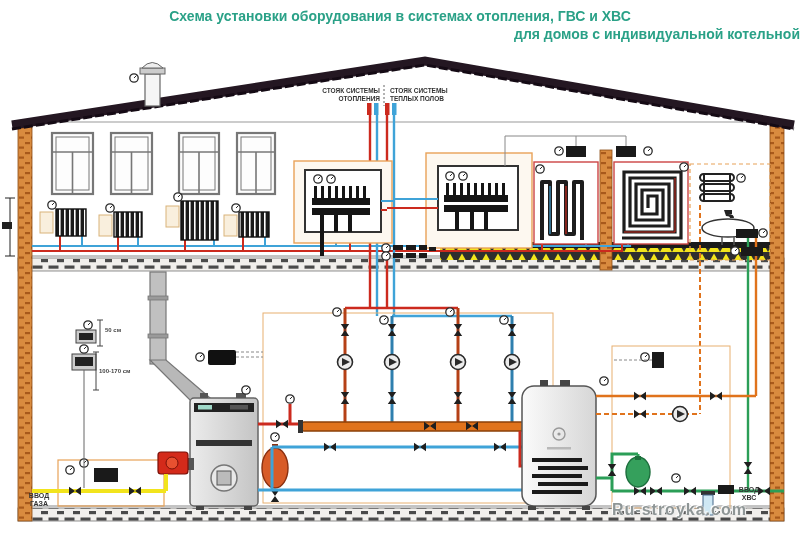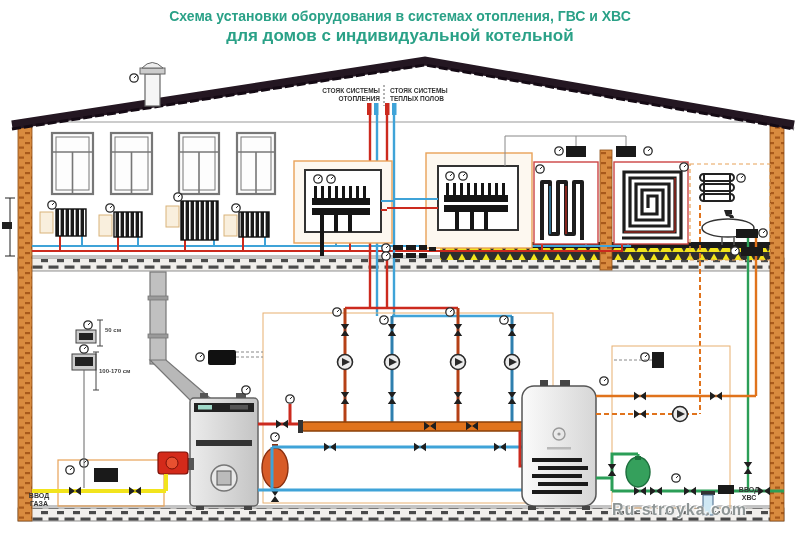--- a/index.html
+++ b/index.html
@@ -7,21 +7,21 @@
     --hot-water:#e0731c; --cold-water:#2b9e57; --gas:#f2e41c;
     --wall:#d98b3f; --roof:#241722;
   }
   html,body{margin:0;padding:0;background:#fff;}
   .stage{position:relative;width:800px;height:544px;background:#fff;overflow:hidden;
          font-family:"Liberation Sans","DejaVu Sans",sans-serif;}
   .stage svg{position:absolute;left:0;top:0;}
   .labels{position:absolute;left:0;top:0;width:800px;height:520px;pointer-events:none;}
   .title{position:absolute;left:0;width:100%;text-align:center;font-weight:bold;color:var(--title);}
   .t1{top:8px;font-size:14px;}
-  .t2{top:26px;font-size:17px;}
+  .t2{top:26px;font-size:14px;text-align:right;}
   .lbl{position:absolute;font-weight:bold;color:#333;line-height:1.2;}
   .riser{font-size:6.5px;}
   .r1{left:304px;width:76px;text-align:right;}
   .r2{left:390px;width:84px;text-align:left;}
   .ln1{top:87px;} .ln2{top:95px;}
   .inlet{font-size:7px;text-align:center;}
   .gas{left:20px;top:492px;width:38px;}
   .hvs{left:727px;top:486px;width:44px;}
   .dim{font-size:6px;color:#444;font-weight:bold;}
   .d1{left:105px;top:327px;} .d2{left:99px;top:368px;}

